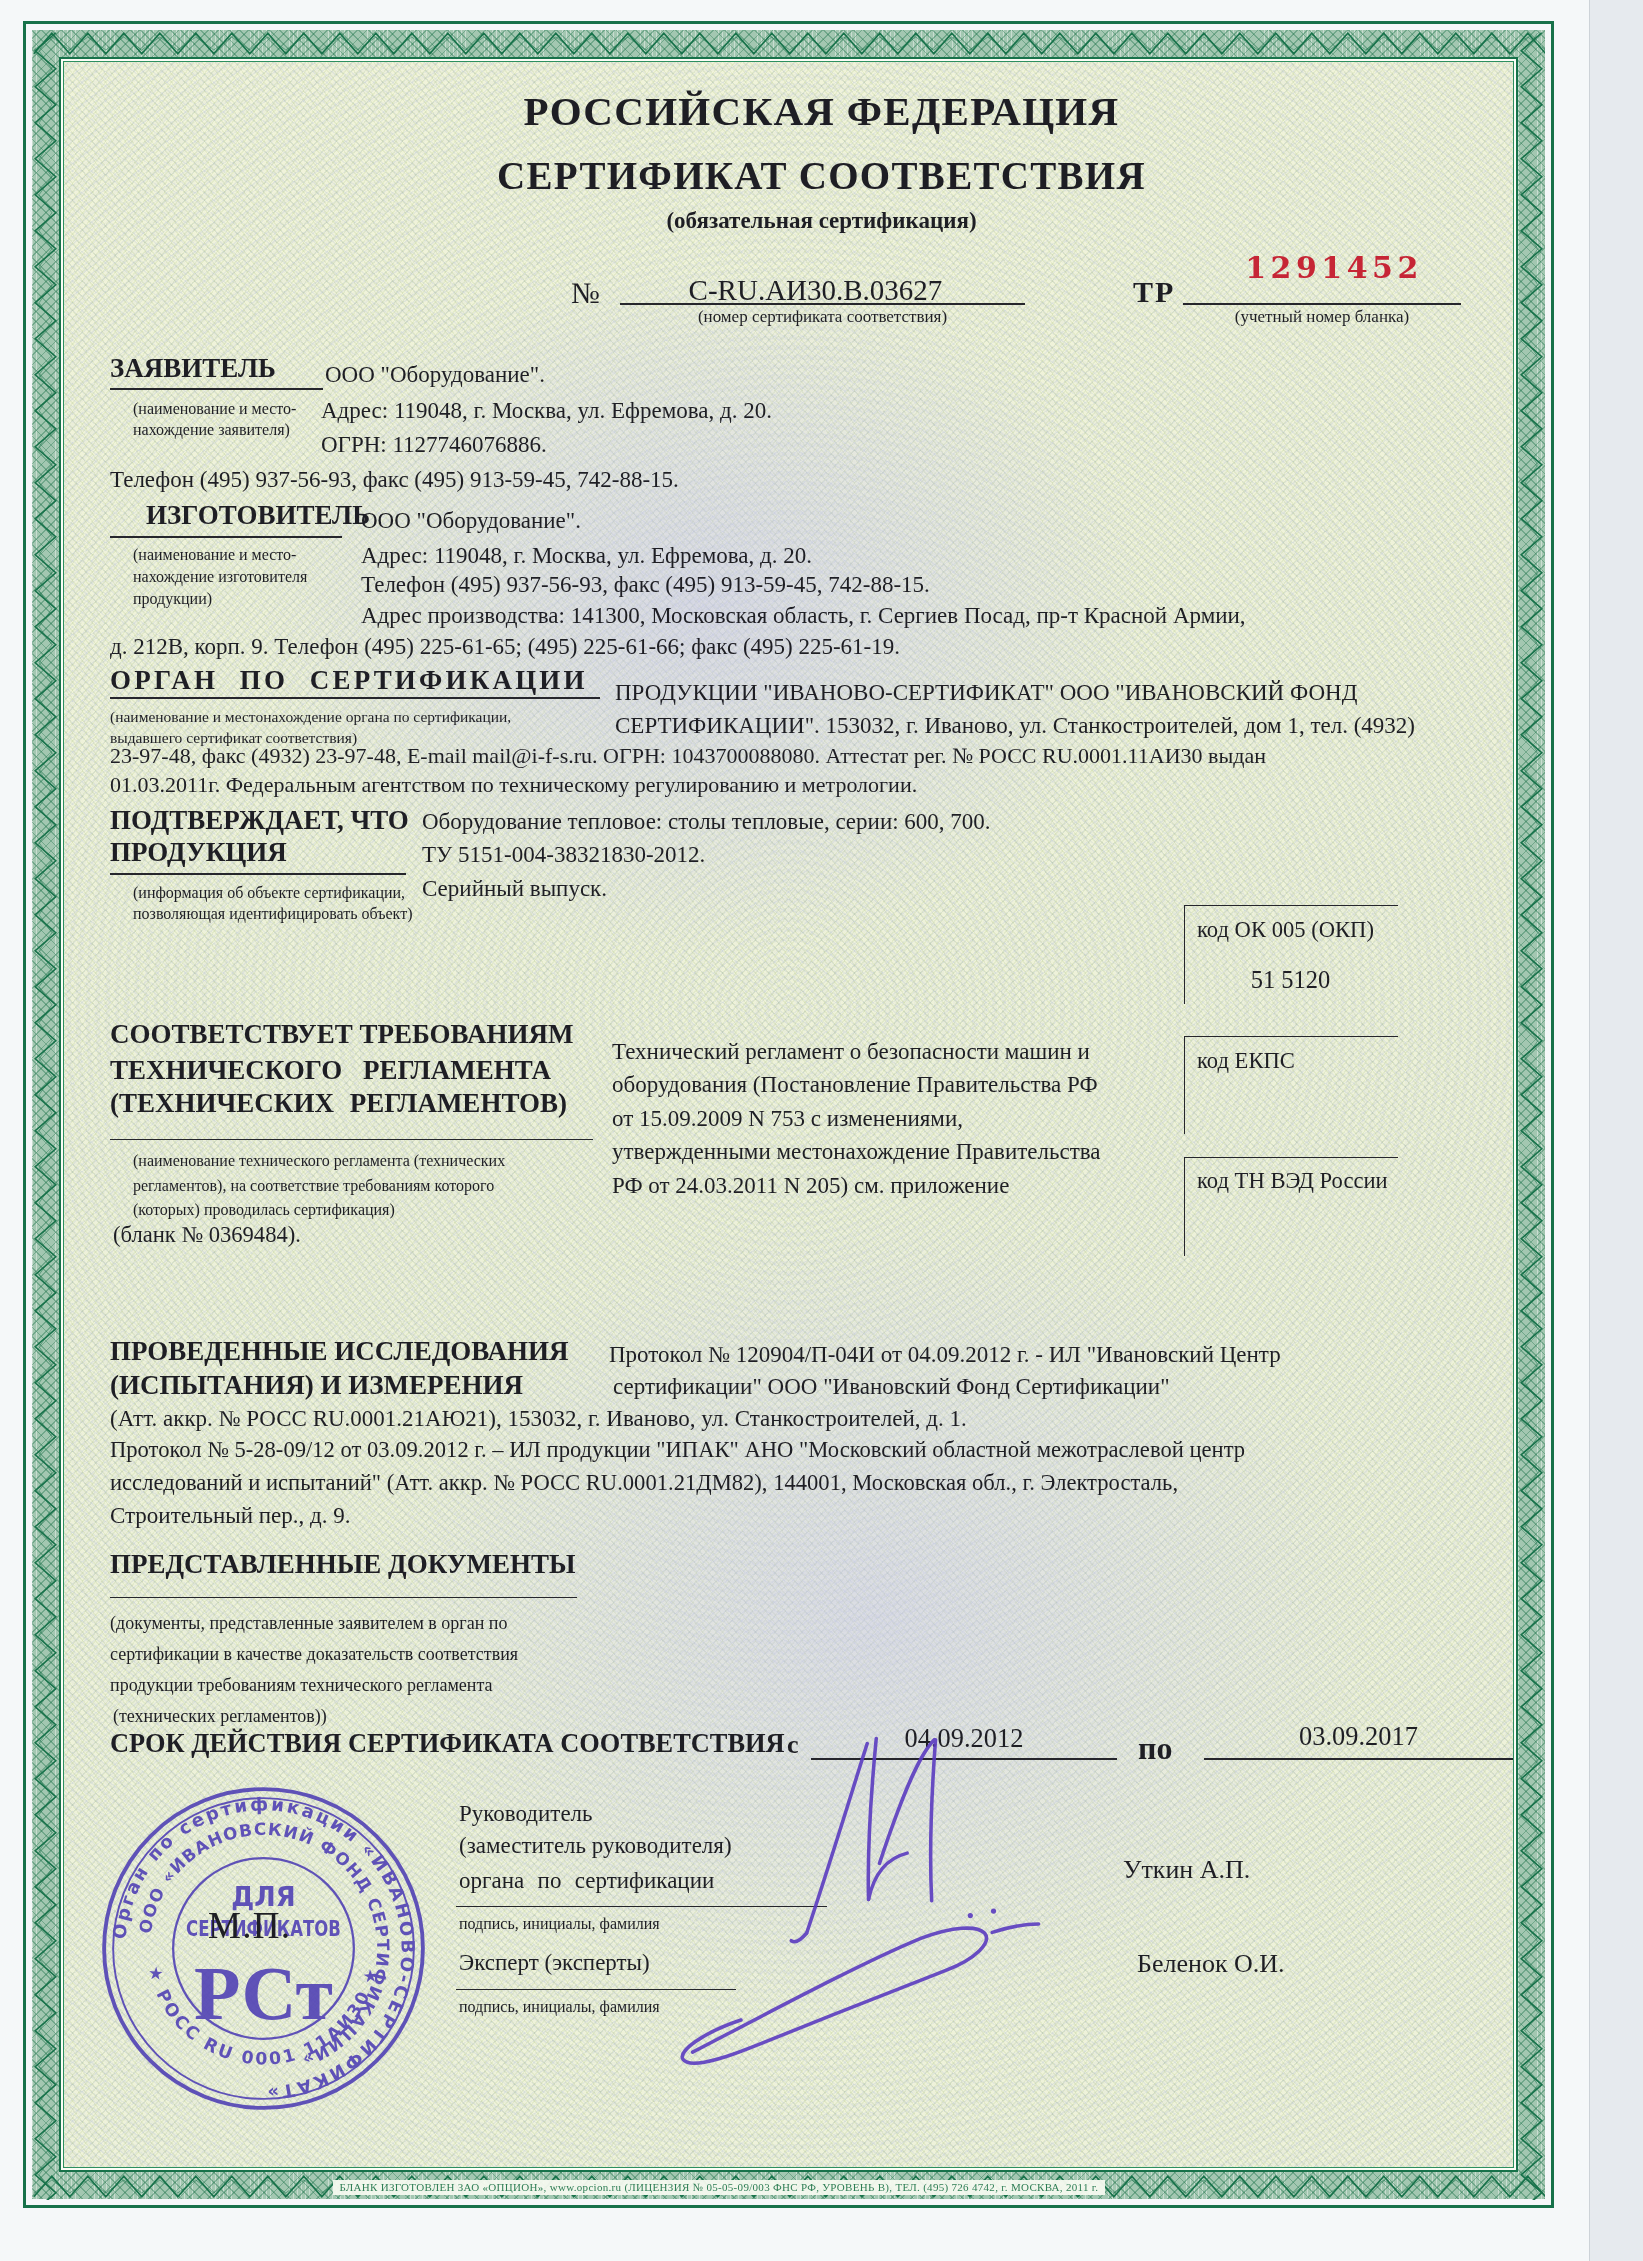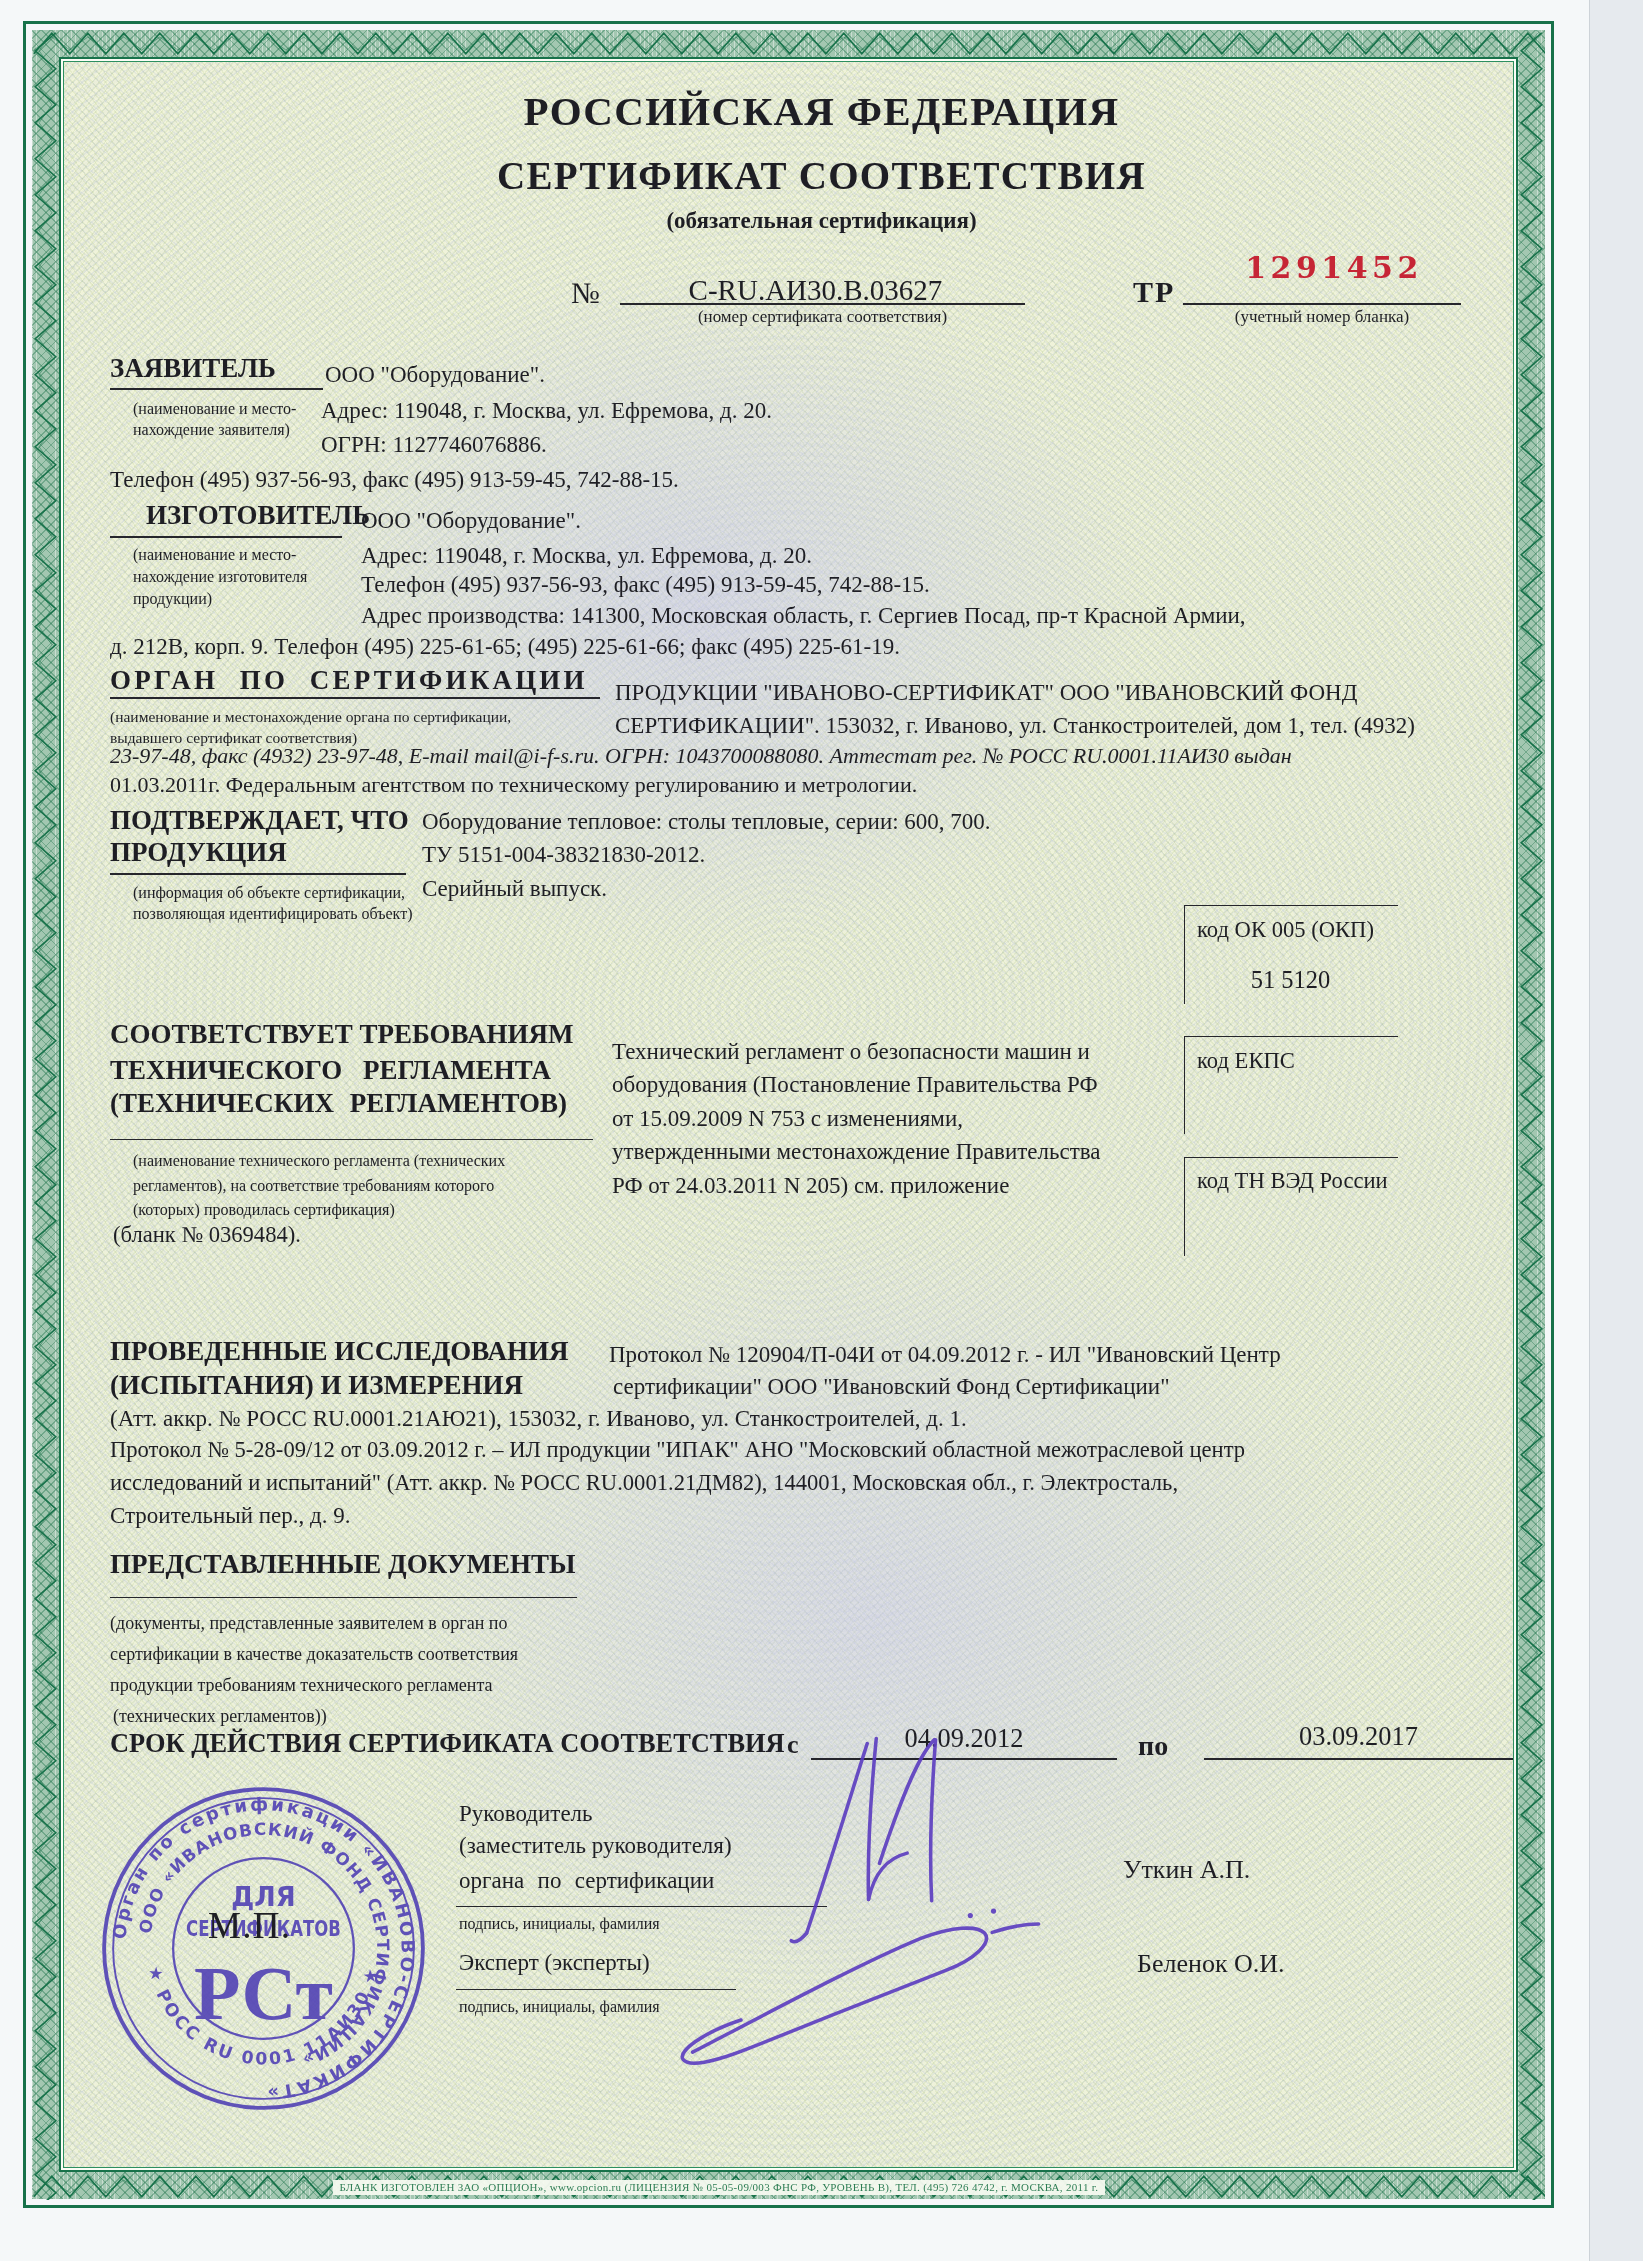--- a/index.html
+++ b/index.html
@@ -106,21 +106,21 @@
   <div class="t body36" style="left:361px;top:572px;">Телефон (495) 937-56-93, факс (495) 913-59-45, 742-88-15.</div>
   <div class="t body36" style="left:361px;top:603px;">Адрес производства: 141300, Московская область, г. Сергиев Посад, пр-т Красной Армии,</div>
   <div class="t body36" style="left:110px;top:634px;">д. 212В, корп. 9. Телефон (495) 225-61-65; (495) 225-61-66; факс (495) 225-61-19.</div>
 
   <div class="t label42" style="left:110px;top:666px;letter-spacing:3.2px;word-spacing:11.6px;">ОРГАН  ПО  СЕРТИФИКАЦИИ</div>
   <div class="rule" style="left:110px;top:697px;width:490px;"></div>
   <div class="t" style="left:110px;top:708px;font-size:15.5px;">(наименование и местонахождение органа по сертификации,</div>
   <div class="t" style="left:110px;top:729px;font-size:15.5px;">выдавшего сертификат соответствия)</div>
   <div class="t body36" style="left:615px;top:680px;">ПРОДУКЦИИ "ИВАНОВО-СЕРТИФИКАТ" ООО "ИВАНОВСКИЙ ФОНД</div>
   <div class="t body36" style="left:615px;top:713px;">СЕРТИФИКАЦИИ". 153032, г. Иваново, ул. Станкостроителей, дом 1, тел. (4932)</div>
-  <div class="t" style="left:110px;top:744px;font-size:22px;font-style:italic;">23-97-48, факс (4932) 23-97-48, E-mail mail@i-f-s.ru. ОГРН: 1043700088080. Аттестат рег. № РОСС RU.0001.11АИ30 выдан</div>
+  <div class="t" style="left:110px;top:744px;font-size:22px;">23-97-48, факс (4932) 23-97-48, E-mail mail@i-f-s.ru. ОГРН: 1043700088080. Аттестат рег. № РОСС RU.0001.11АИ30 выдан</div>
   <div class="t" style="left:110px;top:773px;font-size:22px;">01.03.2011г. Федеральным агентством по техническому регулированию и метрологии.</div>
 
   <div class="t label42" style="left:110px;top:806px;">ПОДТВЕРЖДАЕТ, ЧТО</div>
   <div class="t label42" style="left:110px;top:838px;">ПРОДУКЦИЯ</div>
   <div class="rule" style="left:110px;top:873px;width:296px;"></div>
   <div class="t cap" style="left:110px;top:884px;">(информация об объекте сертификации,</div>
   <div class="t cap" style="left:110px;top:905px;">позволяющая идентифицировать объект)</div>
   <div class="t body36" style="left:422px;top:809px;">Оборудование тепловое: столы тепловые, серии: 600, 700.</div>
   <div class="t body36" style="left:422px;top:842px;">ТУ 5151-004-38321830-2012.</div>
   <div class="t body36" style="left:422px;top:876px;">Серийный выпуск.</div>
@@ -160,21 +160,21 @@
   <div class="rule" style="left:110px;top:1597px;width:467px;height:1.3px;"></div>
   <div class="t cap2" style="left:110px;top:1614px;">(документы, представленные заявителем в орган по</div>
   <div class="t cap2" style="left:110px;top:1645px;">сертификации в качестве доказательств соответствия</div>
   <div class="t cap2" style="left:110px;top:1676px;">продукции  требованиям  технического  регламента</div>
   <div class="t cap2" style="left:102px;top:1707px;margin-left:11px;">(технических регламентов))</div>
 
   <div class="t b" style="left:110px;top:1729px;font-size:26.4px;">СРОК ДЕЙСТВИЯ СЕРТИФИКАТА СООТВЕТСТВИЯ</div>
   <div class="t b" style="left:787px;top:1731px;font-size:26px;">с</div>
   <div class="t ctr" style="left:811px;top:1724px;width:306px;font-size:26.4px;">04.09.2012</div>
   <div class="rule" style="left:811px;top:1758px;width:306px;"></div>
-  <div class="t b" style="left:1138px;top:1731px;font-size:28px;">по</div>
+  <div class="t b" style="left:1138px;top:1731px;font-size:32px;">по</div>
   <div class="t ctr" style="left:1204px;top:1722px;width:309px;font-size:26.4px;">03.09.2017</div>
   <div class="rule" style="left:1204px;top:1758px;width:309px;"></div>
 
   <svg style="left:97px;top:1782px;opacity:0.87;" width="333" height="333" viewBox="0 0 516 516">
     <defs>
       <path id="ring1p" d="M 44 258 a 214 214 0 1 1 428 0 a 214 214 0 1 1 -428 0"></path>
       <path id="ring2p" d="M 82 258 a 176 176 0 1 1 352 0 a 176 176 0 1 1 -352 0"></path>
       <path id="botp" d="M 78 258 a 180 180 0 0 0 360 0"></path>
     </defs>
     <circle cx="258" cy="258" r="247" fill="none" stroke="#4c3cb4" stroke-width="6"></circle>

